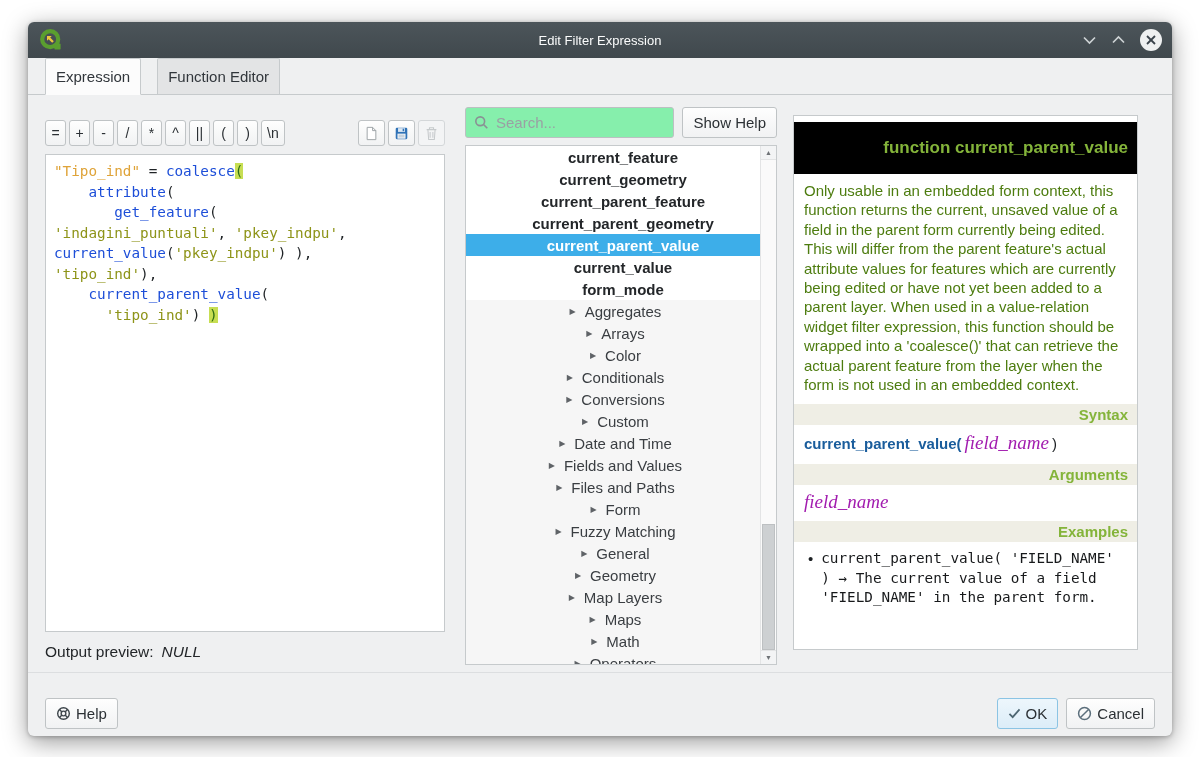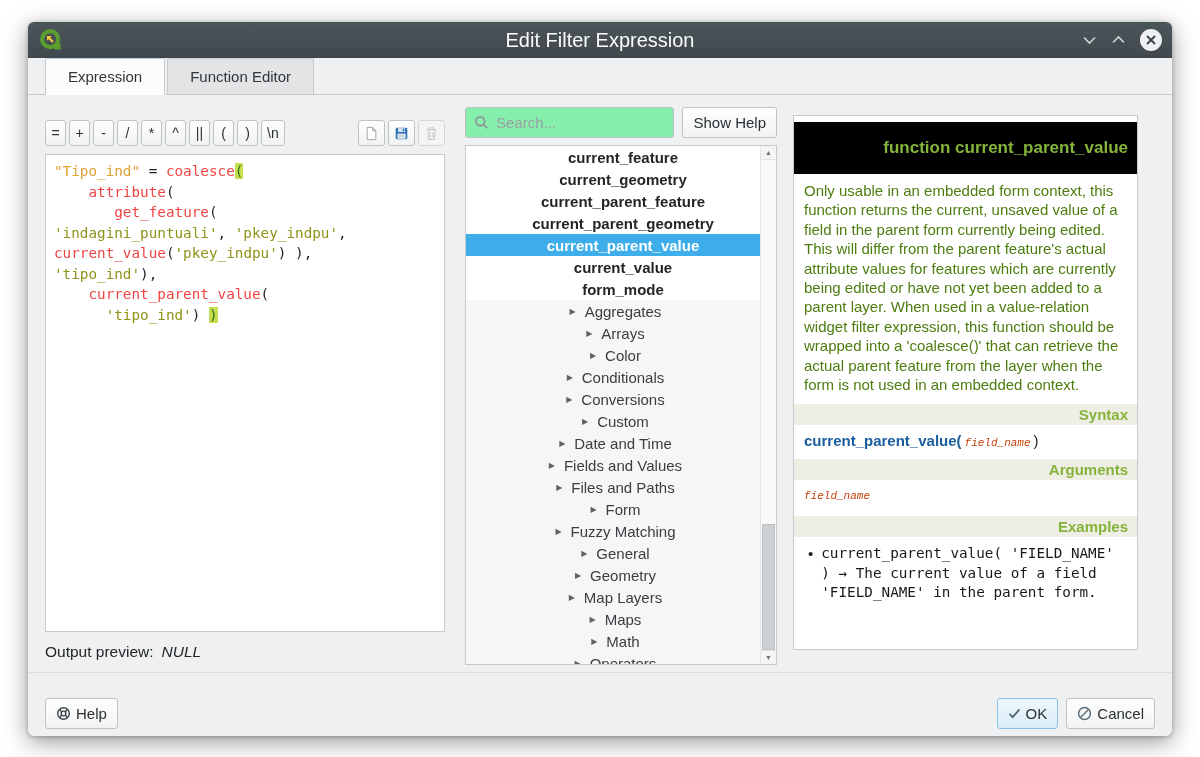--- a/index.html
+++ b/index.html
@@ -5,50 +5,50 @@
   html,body{margin:0;padding:0;background:#ffffff;}
   body{width:1200px;height:757px;font-family:"Liberation Sans",sans-serif;-webkit-font-smoothing:antialiased;}
   *{box-sizing:border-box;}
   .page{padding:22px 28px;}
   .dialog{width:1144px;height:714px;background:#eff0f1;border-radius:6px;overflow:hidden;
           box-shadow:0 6px 24px rgba(0,0,0,.40),0 1px 4px rgba(0,0,0,.25);
           display:flex;flex-direction:column;}
   
   .titlebar{flex:0 0 36px;background:linear-gradient(#4c555a,#40484d);display:flex;align-items:center;
             padding:0 10px;position:relative;}
-  .win-title{position:absolute;left:0;right:0;text-align:center;color:#fbfcfc;font-size:20px;}
+  .win-title{position:absolute;left:0;right:0;text-align:center;color:#fbfcfc;font-size:13px;}
   .logo{display:flex;align-items:center;z-index:1;}
   .win-controls{margin-left:auto;display:flex;align-items:center;gap:14px;z-index:1;}
   .win-btn{display:flex;align-items:center;justify-content:center;cursor:default;}
   .close-btn{width:22px;height:22px;border-radius:50%;background:#eef0f1;display:flex;align-items:center;justify-content:center;}
   
   .tabbar{flex:0 0 37px;display:flex;align-items:flex-end;padding-left:17px;border-bottom:1px solid #c6cacc;}
-  .tab{height:36px;display:flex;align-items:center;padding:0 22px;font-size:15px;color:#31363b;
-       border:1px solid #c6cacc;border-bottom:none;background:#e3e4e5;margin-right:2px;border-radius:2px 2px 0 0;}
+  .tab{height:36px;display:flex;align-items:center;padding:0 10px;font-size:15px;color:#31363b;
+       border:1px solid #c6cacc;border-bottom:none;background:#e3e4e5;margin-right:16px;border-radius:2px 2px 0 0;}
   .tab.active{background:#fcfcfc;margin-bottom:-1px;height:37px;border-bottom:1px solid #fcfcfc;}
   
   .content{flex:1;display:flex;padding:0 17px;min-height:0;}
   .col-left{flex:0 0 400px;display:flex;flex-direction:column;margin-right:20px;}
   .col-mid{flex:0 0 312px;display:flex;flex-direction:column;margin-right:16px;}
   .col-right{flex:0 0 345px;display:flex;flex-direction:column;}
   
   .op-toolbar{margin-top:23px;display:flex;align-items:center;gap:3px;height:30px;}
   .op-btn{height:26px;min-width:21px;padding:0 5px;font-size:14px;color:#2b3034;
           background:linear-gradient(#fefefe,#f1f2f3);border:1px solid #bfc3c5;border-radius:3px;
           font-family:"Liberation Sans",sans-serif;}
   .tool-spacer{flex:1;}
   .icon-btn{height:26px;width:27px;display:flex;align-items:center;justify-content:center;
             background:linear-gradient(#fefefe,#f1f2f3);border:1px solid #bfc3c5;border-radius:3px;}
   .icon-btn.disabled{background:#f3f4f5;border-color:#d4d7d9;}
   
   .editor{margin-top:6px;height:478px;background:#ffffff;border:1px solid #c6cacc;padding:6px 8px;
           font-family:"DejaVu Sans Mono",monospace;font-size:14.3px;line-height:20.5px;white-space:pre;overflow:hidden;}
   .tok-o{color:#1f2326;}
   .tok-f{color:#dfa338;}
-  .tok-fn{color:#ef4444;}
+  .tok-fn{color:#1d4ed8;}
   .tok-s{color:#8e9419;}
   .tok-h{color:#2e6d13;background:#c7de53;}
   .output-preview{margin-top:11px;font-size:15.5px;color:#232629;display:flex;gap:8px;align-items:baseline;}
   .output-preview .val{font-style:italic;}
   
   .search-row{margin-top:12px;display:flex;gap:8px;height:31px;}
   .search-box{flex:1;position:relative;}
   .search-box svg{position:absolute;left:9px;top:8px;}
   .search-box input{width:100%;height:31px;border:1px solid #bcc0c2;border-radius:3px;background:#86efac;
                     padding:0 8px 0 30px;font-size:15px;color:#31363b;font-family:"Liberation Sans",sans-serif;outline:none;}
@@ -73,21 +73,21 @@
   
   .help-panel{margin-top:20px;height:535px;background:#ffffff;border:1px solid #c6cacc;padding:4px 10px 10px;
               overflow:hidden;color:#1d2124;}
   .help-title{margin:2px -10px 7px;padding:16px 9px;background:#000000;text-align:right;
               color:#84b43a;font-weight:bold;font-size:17px;}
   .help-desc{margin:0;font-size:15px;line-height:19.4px;color:#4d7c0f;}
   .sec-head{margin:10px -10px 7px;padding:2px 9px;background:#efeee5;text-align:right;
             color:#84b43a;font-weight:bold;font-size:15px;}
   .syntax-line{font-size:15px;margin:4px 0 8px;}
   .syn-fn{color:#1a5d9c;font-weight:bold;}
-  .arg-red{font-family:Liberation Mono, monospace;font-style:italic;color:#c2410c;font-size:11px;margin:0 3px;}
+  .arg-red{font-family:Liberation Serif, serif;font-style:italic;color:#a21caf;font-size:19px;margin:0 3px;}
   .arg-row{display:flex;gap:10px;margin:6px 0 8px;font-size:15px;line-height:19px;}
   .arg-row .arg-red{flex:0 0 auto;margin:0;}
   .example{display:flex;gap:8px;margin:4px 0 0 4px;}
   .example .bullet{font-size:15px;line-height:19.5px;}
   .ex-mono{font-family:"DejaVu Sans Mono",monospace;font-size:14.3px;line-height:19.5px;color:#17191b;}
   
   .footer{flex:0 0 64px;border-top:1px solid #dcdee0;display:flex;align-items:center;
           padding:18px 17px 0;}
   .footer .grow{flex:1;}
   .btn-ok{background:linear-gradient(#edf6fc,#dcedf8);border-color:#8bc4e4;margin-right:8px;}

